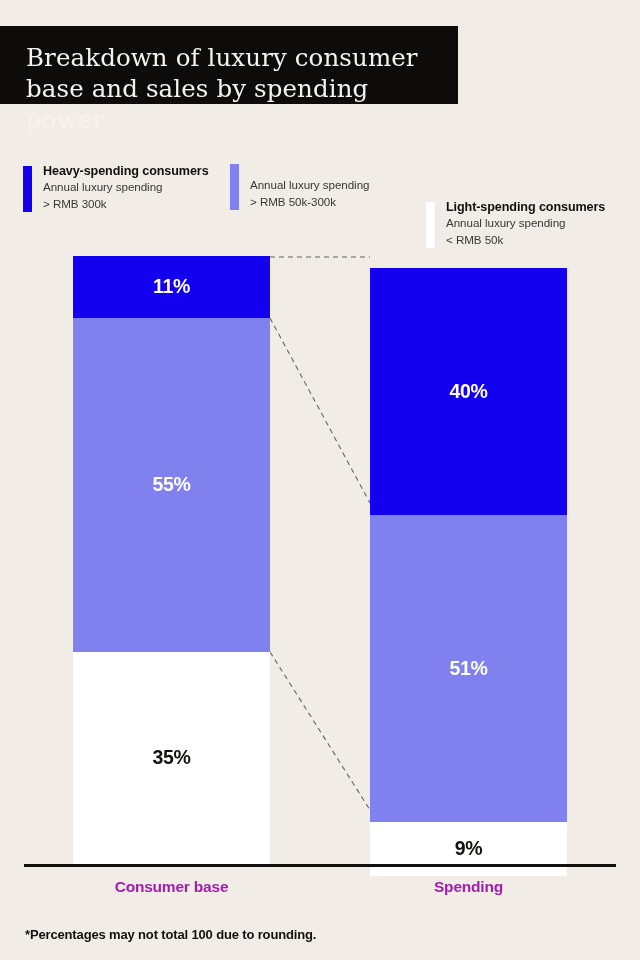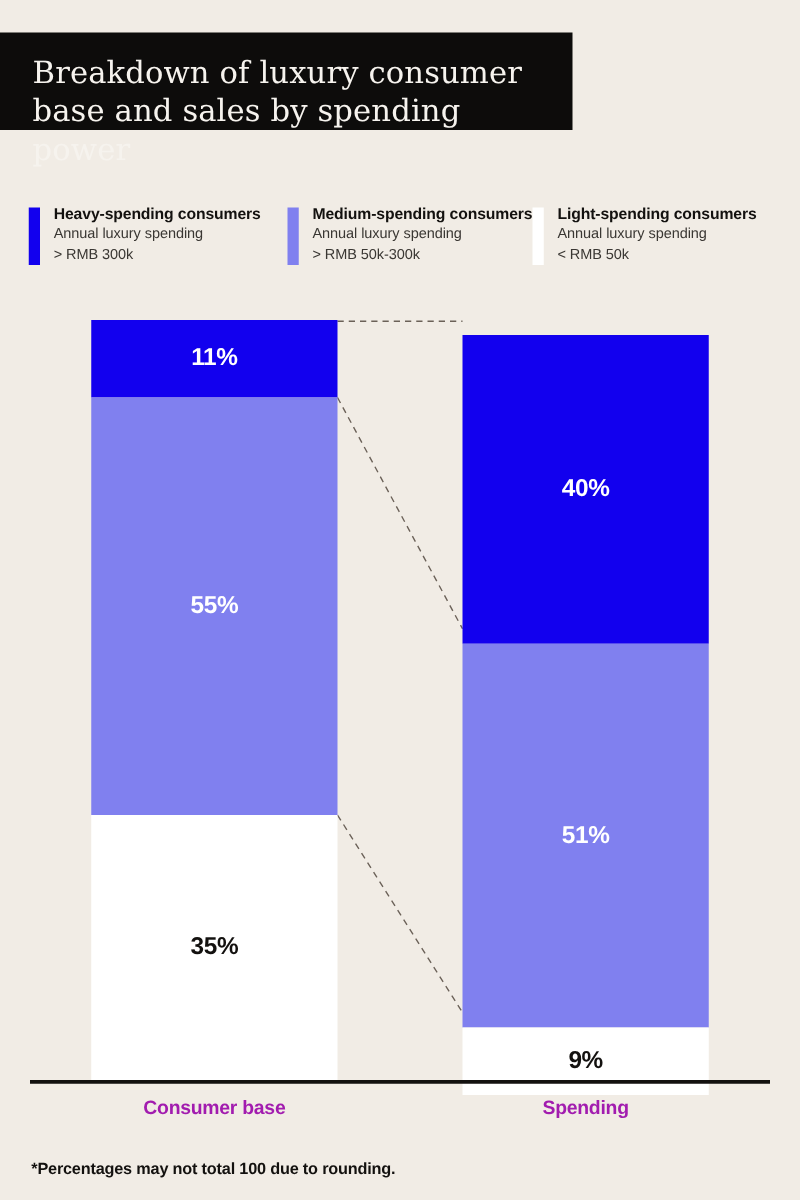--- a/index.html
+++ b/index.html
@@ -44,21 +44,21 @@
     width: 600px;
     display: flex;
     align-items: flex-start;
   }
   .legend-item {
     display: flex;
     align-items: flex-end;
   }
   .legend-item.heavy  { width: 207px; }
   .legend-item.medium { width: 196px; }
-  .legend-item.light  { width: 190px; }
+  .legend-item.light  { width: 190px; margin-top: 36px; }
   .legend-swatch {
     width: 9px;
     height: 46px;
     flex: 0 0 9px;
     margin-top: 1px;
   }
   .legend-text {
     padding-left: 11px;
   }
   .legend-title {
@@ -168,21 +168,20 @@
     <div class="legend-text">
       <div class="legend-title">Heavy-spending consumers</div>
       <div class="legend-sub">Annual luxury spending</div>
       <div class="legend-sub">&gt; RMB 300k</div>
     </div>
   </div>
 
   <div class="legend-item medium">
     <div class="legend-swatch seg-medium"></div>
     <div class="legend-text">
-      <div class="legend-title">Medium-spending consumers</div>
       <div class="legend-sub">Annual luxury spending</div>
       <div class="legend-sub">&gt; RMB 50k-300k</div>
     </div>
   </div>
 
   <div class="legend-item light">
     <div class="legend-swatch seg-light"></div>
     <div class="legend-text">
       <div class="legend-title">Light-spending consumers</div>
       <div class="legend-sub">Annual luxury spending</div>

